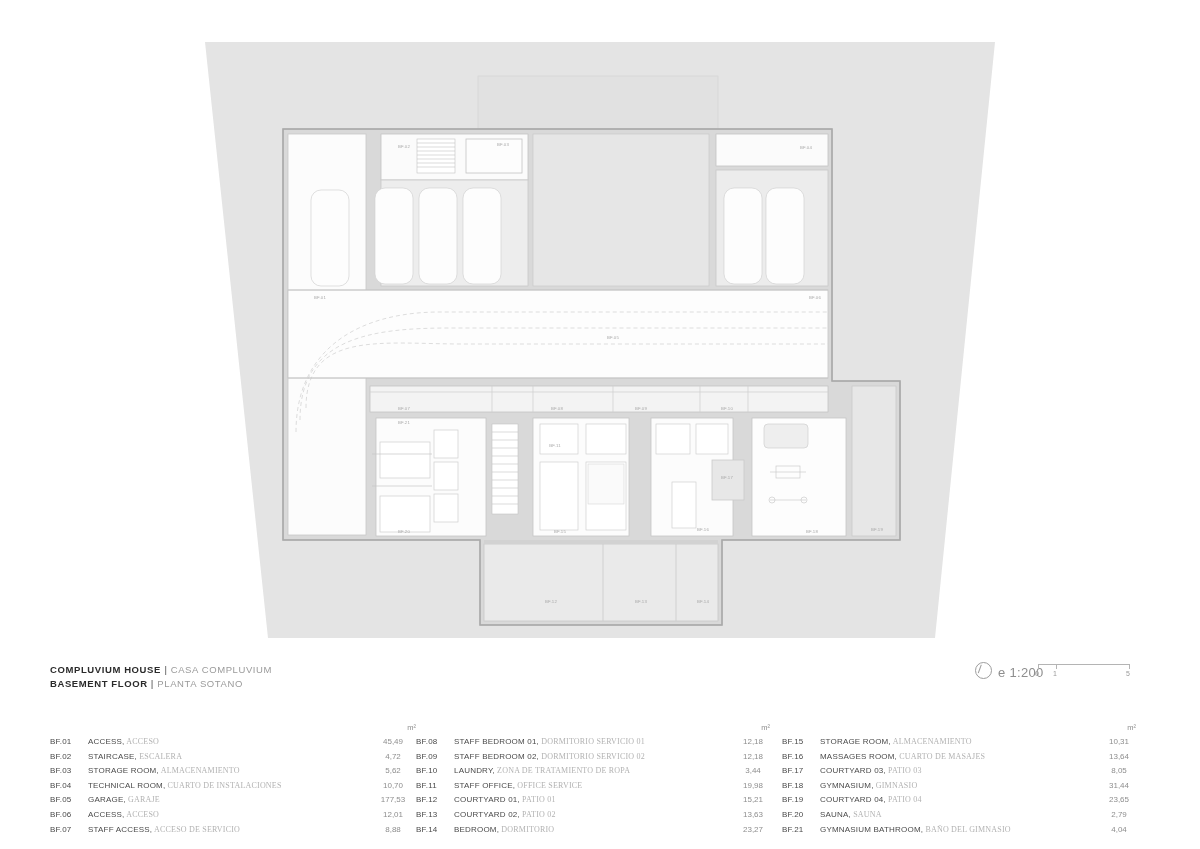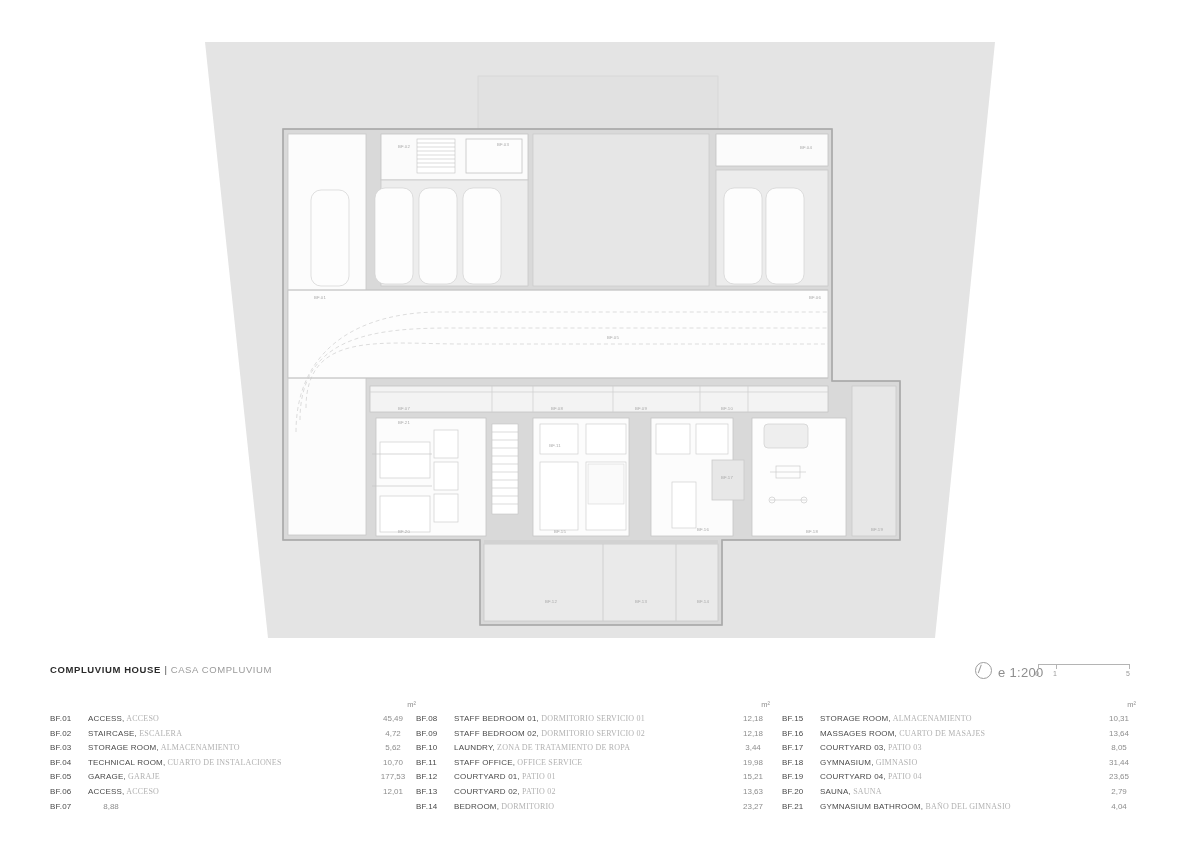--- a/index.html
+++ b/index.html
@@ -99,21 +99,21 @@
     position: absolute;
     top: 6px;
     font-size: 7px;
     color: #9a9a9a;
   }
 
   
   #schedule {
     position: absolute;
     left: 50px;
-    top: 700px;
+    top: 723px;
     width: 1100px;
     display: flex;
     gap: 0px;
   }
   .sched-col {
     width: 366px;
     position: relative;
   }
   .sched-head {
     height: 12px;
@@ -329,20 +329,25 @@
       </g>
   </svg>
 </div>
 
 <div id="titleblock">
   <div class="title-line1">
     <span class="t-strong">COMPLUVIUM HOUSE</span>
     <span class="t-sep">|</span>
     <span class="t-light">CASA COMPLUVIUM</span>
   </div>
+  <div class="title-line2">
+    <span class="t-strong">BASEMENT FLOOR</span>
+    <span class="t-sep">|</span>
+    <span class="t-light">PLANTA SOTANO</span>
+  </div>
 </div>
 
 <div id="scalebar">
   <div class="northmark"></div>
   <div class="scaletext">e 1:200</div>
   <div class="ruler">
     <div class="tickline"></div>
     <div class="tick" style="left:0px"></div>
     <div class="tick" style="left:18px"></div>
     <div class="tick" style="left:91px"></div>
@@ -383,20 +388,21 @@
           <span class="r-name-wrap"><span class="r-en">GARAGE,</span><span class="r-es"> GARAJE</span></span>
           <span class="r-area">177,53</span>
         </div>
         <div class="sched-row">
           <span class="r-code">BF.06</span>
           <span class="r-name-wrap"><span class="r-en">ACCESS,</span><span class="r-es"> ACCESO</span></span>
           <span class="r-area">12,01</span>
         </div>
         <div class="sched-row">
           <span class="r-code">BF.07</span>
+          <span class="r-name-wrap"><span class="r-en">STAFF ACCESS,</span><span class="r-es"> ACCESO DE SERVICIO</span></span>
           <span class="r-area">8,88</span>
         </div>
       </div>
   </div>
   <div class="sched-col c2">
     <div class="sched-head">
       <span class="unit">m²</span>
     </div>
     <div class="sched-rows">
         <div class="sched-row">

